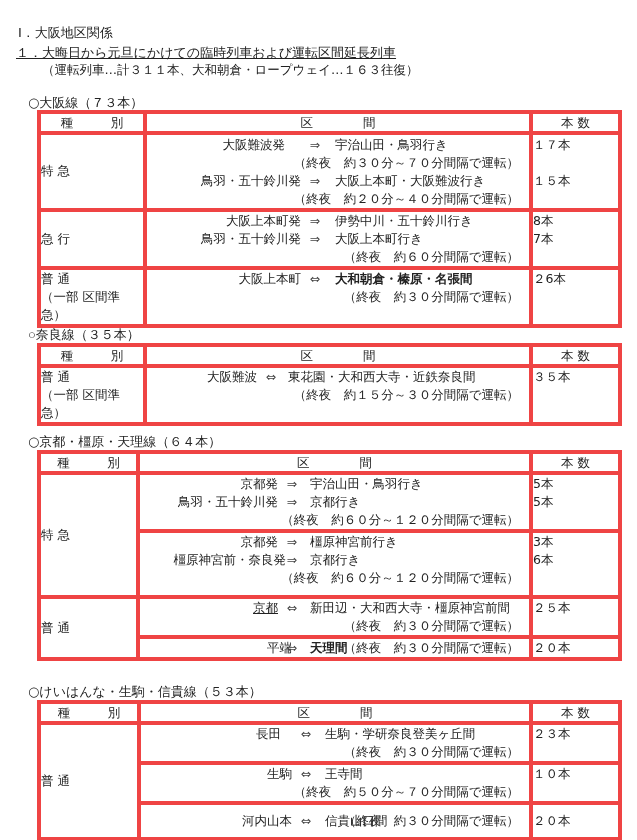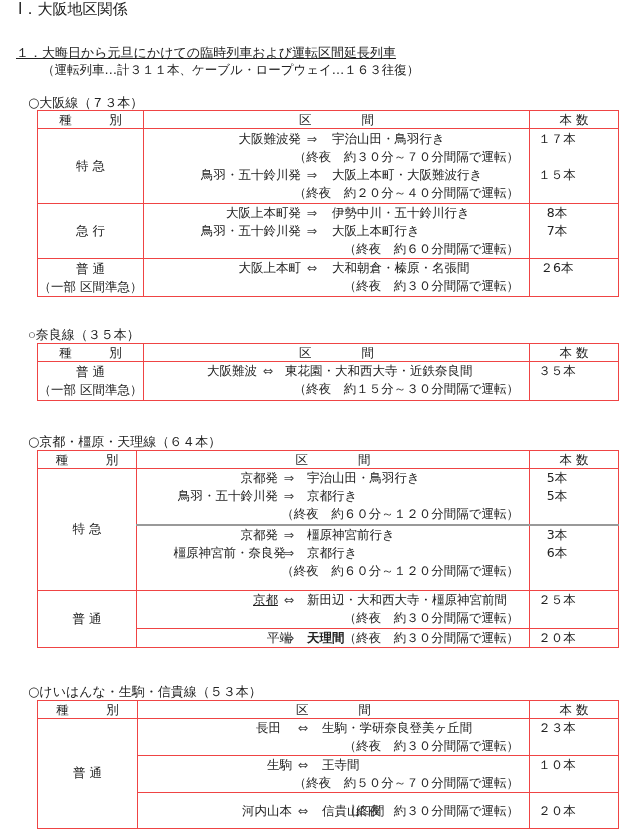--- a/index.html
+++ b/index.html
@@ -1,61 +1,61 @@
 <!DOCTYPE html>
 <html><head>
 <meta charset="utf-8">
 <style>
   html, body { margin:0; padding:0; background:#fff; }
   body { width:637px; height:840px; position:relative; overflow:hidden;
          font-family:"DejaVu Sans","Liberation Sans",sans-serif; color:#222; font-size:12.5px; }
   .abs { position:absolute; white-space:nowrap; }
-  .h1 { left:18px; top:0; font-size:15px; }
+  .h1 { left:18px; top:24px; font-size:13px; }
   .h2 { left:16px; top:44px; font-size:13px; text-decoration:underline; }
   .h3 { left:42px; top:62px; font-size:12.5px; }
   .cap { left:28px; font-size:13px; }
   table.t { position:absolute; left:37px; border-collapse:collapse; width:581px; table-layout:fixed; }
-  table.t td { border:1px solid #ef4444; padding:0; vertical-align:top; }
+  table.t td { border:4px solid #ef4444; padding:0; vertical-align:top; }
   table.t td.h { height:17px; text-align:center; vertical-align:middle; line-height:17px; }
-  td.type { text-align:center; vertical-align:middle !important; }
+  td.type { text-align:left; vertical-align:middle !important; }
   .line { height:18px; line-height:18px; position:relative; }
   .org { position:absolute; text-align:right; }
   .arr { position:absolute; text-align:center; width:20px; color:#444; }
   .dst { position:absolute; }
   .note { position:absolute; right:10px; }
-  .cnt { text-align:center; padding-right:34px !important; }
+  .cnt { text-align:left; padding-right:34px !important; }
   .cnt div { height:18px; line-height:18px; }
   .sub td { border-top:2px solid #999 !important; }
   .lbl { display:block; line-height:18px; }
 </style>
 </head>
 <body>
 
 <div class="abs h1">Ⅰ．大阪地区関係</div>
 <div class="abs h2">１．大晦日から元旦にかけての臨時列車および運転区間延長列車</div>
-<div class="abs h3">（運転列車…計３１１本、ケーブル・ロープウェイ…１６３往復）</div>
+<div class="abs h3">（運転列車…計３１１本、大和朝倉・ロープウェイ…１６３往復）</div>
 
 <div class="abs cap" style="top:94px;">○大阪線（７３本）</div>
 <table class="t" style="top:110px;">
   <colgroup>
       <col style="width:106px">
       <col style="width:386px">
       <col style="width:89px">
     </colgroup>
   <tbody>
       <tr>
     <td class="h">種　　　別</td>
     <td class="h">区　　　　間</td>
     <td class="h">本 数</td>
   </tr>
   <tr style="height:75px;">
     <td class="type">特 急</td>
     <td style="padding-top:1px;">
       <div class="line">
-            <span class="org" style="right:228px;">大阪難波発</span>
+            <span class="org" style="right:244px;">大阪難波発</span>
             <span class="arr" style="left:158px;">⇒</span>
             <span class="dst" style="left:188px;">宇治山田・鳥羽行き</span>
           </div>
       <div class="line">
             <span class="note">（終夜　約３０分～７０分間隔で運転）</span>
           </div>
       <div class="line">
             <span class="org" style="right:228px;">鳥羽・五十鈴川発</span>
             <span class="arr" style="left:158px;">⇒</span>
             <span class="dst" style="left:188px;">大阪上本町・大阪難波行き</span>
@@ -94,21 +94,21 @@
   </tr>
   <tr style="height:38px;">
     <td class="type">
       <span class="lbl">普 通</span>
       <span class="lbl">（一部 区間準急）</span>
     </td>
     <td>
       <div class="line">
             <span class="org" style="right:228px;">大阪上本町</span>
             <span class="arr" style="left:158px;">⇔</span>
-            <span class="dst" style="left:188px;">大和朝倉・榛原・名張間</span>
+            <span class="dst" style="left:188px;font-weight:bold;">大和朝倉・榛原・名張間</span>
           </div>
       <div class="line">
             <span class="note">（終夜　約３０分間隔で運転）</span>
           </div>
     </td>
     <td class="cnt">
       <div>２6本</div>
     </td>
   </tr>
 </tbody>

